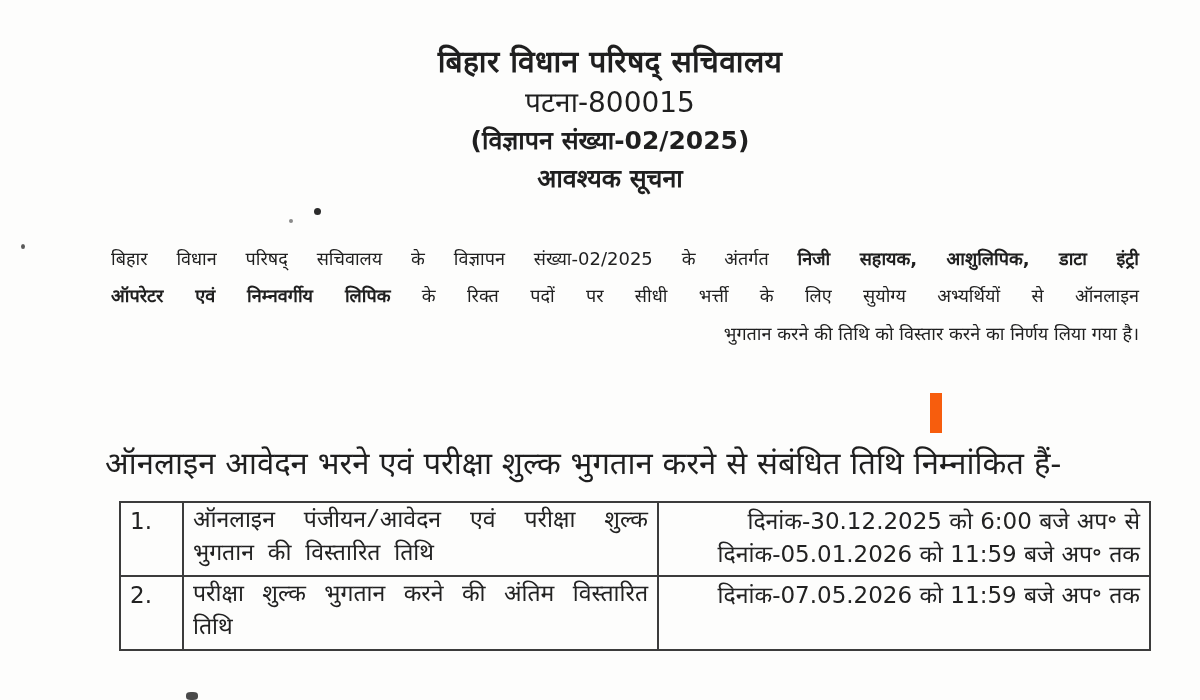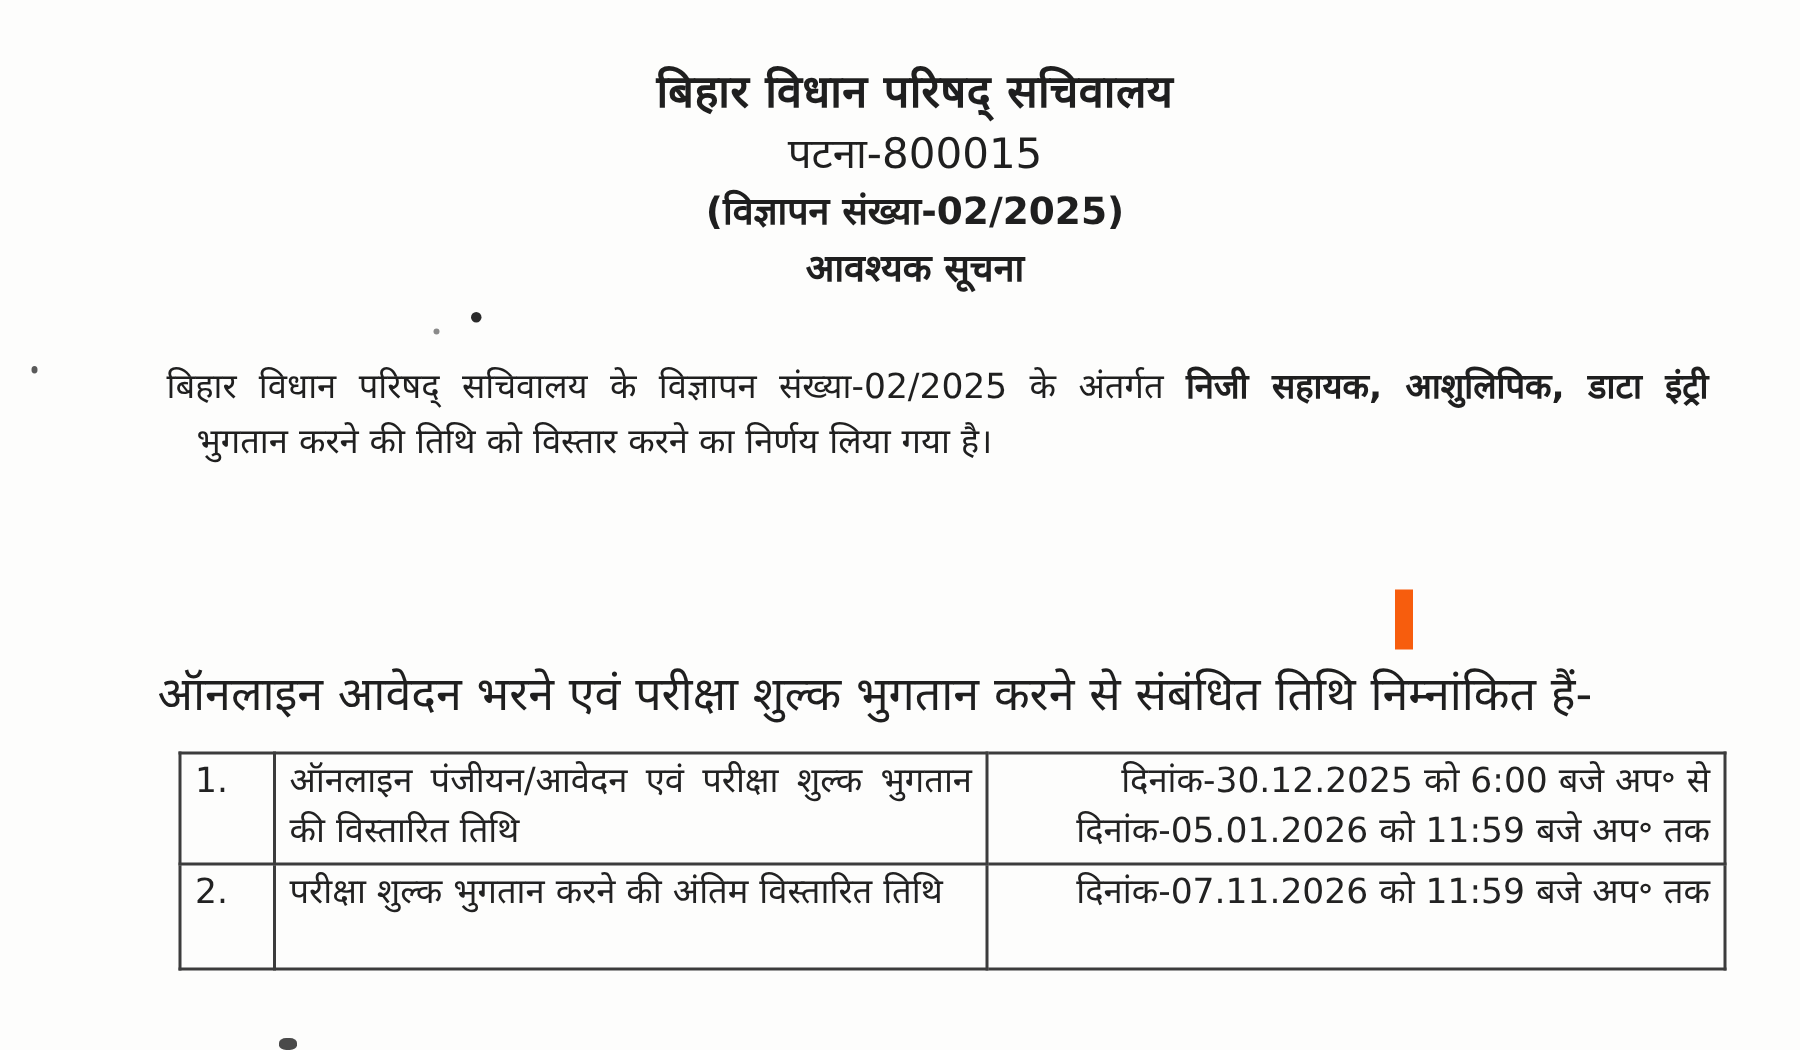--- a/index.html
+++ b/index.html
@@ -25,25 +25,25 @@
   .hdr-loc    { font-size: 28px; font-weight: 500; line-height: 38px; }
   .hdr-adv    { font-size: 25px; font-weight: 600; line-height: 38px; }
   .hdr-notice { font-size: 25px; font-weight: 600; line-height: 38px; }
 
   
   .para {
     position: absolute;
     top: 240px;
     left: 111px;
     width: 1028px;
-    font-size: 23px;
+    font-size: 18px;
     line-height: 37.4px;
   }
   .para-line-justify { text-align: justify; text-align-last: justify; }
-  .para-line-left    { text-align: left; margin-left: 20px; }
+  .para-line-left    { text-align: right; margin-left: 20px; }
   .bold-seg { font-weight: 700; }
 
   
   .intro {
     position: absolute;
     top: 446px;
     left: 105px;
     width: 1040px;
     font-size: 31px;
     line-height: 34px;
@@ -61,21 +61,21 @@
     line-height: 33px;
     color: #222;
   }
   .tbl td {
     border: 2px solid #3c3c3c;
     vertical-align: top;
     padding: 2px 9px 4px 9px;
   }
   .tbl tr { height: 70px; }
   .td-serial { padding-left: 13px; }
-  .td-desc   { text-align: justify; }
+  .td-desc   { text-align: justify; font-family: Liberation Mono, monospace; }
   .td-dates  { text-align: right; }
 
   
   .marker {
     position: absolute;
     left: 930px;
     top: 393px;
     width: 12px;
     height: 40px;
   }
@@ -96,20 +96,23 @@
     <div class="hdr-org">बिहार विधान परिषद् सचिवालय</div>
     <div class="hdr-loc">पटना-800015</div>
     <div class="hdr-adv">(विज्ञापन संख्या-02/2025)</div>
     <div class="hdr-notice">आवश्यक सूचना</div>
   </div>
 
   <div class="para">
     <div class="para-line-justify">
       <span>बिहार विधान परिषद् सचिवालय के विज्ञापन संख्या-02/2025 के अंतर्गत </span><span class="bold-seg">निजी सहायक, आशुलिपिक, डाटा इंट्री</span><span></span>
     </div>
+    <div class="para-line-justify">
+      <span></span><span class="bold-seg">ऑपरेटर एवं निम्नवर्गीय लिपिक</span><span> के रिक्त पदों पर सीधी भर्त्ती के लिए सुयोग्य अभ्यर्थियों से ऑनलाइन</span>
+    </div>
     <div class="para-line-left">
       <span>भुगतान करने की तिथि को विस्तार करने का निर्णय लिया गया है।</span><span class="bold-seg"></span><span></span>
     </div>
   </div>
 
   <div class="intro">ऑनलाइन आवेदन भरने एवं परीक्षा शुल्क भुगतान करने से संबंधित तिथि निम्नांकित हैं-</div>
 
   <table class="tbl">
     <colgroup>
       <col style="width:63px">
@@ -118,21 +121,21 @@
     </colgroup>
     <tbody>
       <tr>
         <td class="td-serial">1.</td>
         <td class="td-desc">ऑनलाइन पंजीयन/आवेदन एवं परीक्षा शुल्क भुगतान की विस्तारित तिथि</td>
         <td class="td-dates">दिनांक-30.12.2025 को 6:00 बजे अप॰ से दिनांक-05.01.2026 को 11:59 बजे अप॰ तक</td>
       </tr>
       <tr>
         <td class="td-serial">2.</td>
         <td class="td-desc">परीक्षा शुल्क भुगतान करने की अंतिम विस्तारित तिथि</td>
-        <td class="td-dates">दिनांक-07.11.2026 को 11:59 बजे अप॰ तक</td>
+        <td class="td-dates">दिनांक-07.05.2026 को 11:59 बजे अप॰ तक</td>
       </tr>
     </tbody>
   </table>
 
   <div class="marker" style="background: rgb(247, 93, 13);"></div>
 
   <div class="speck speck-a"></div>
   <div class="speck speck-b"></div>
   <div class="speck speck-c"></div>
   <div class="speck speck-d"></div>

